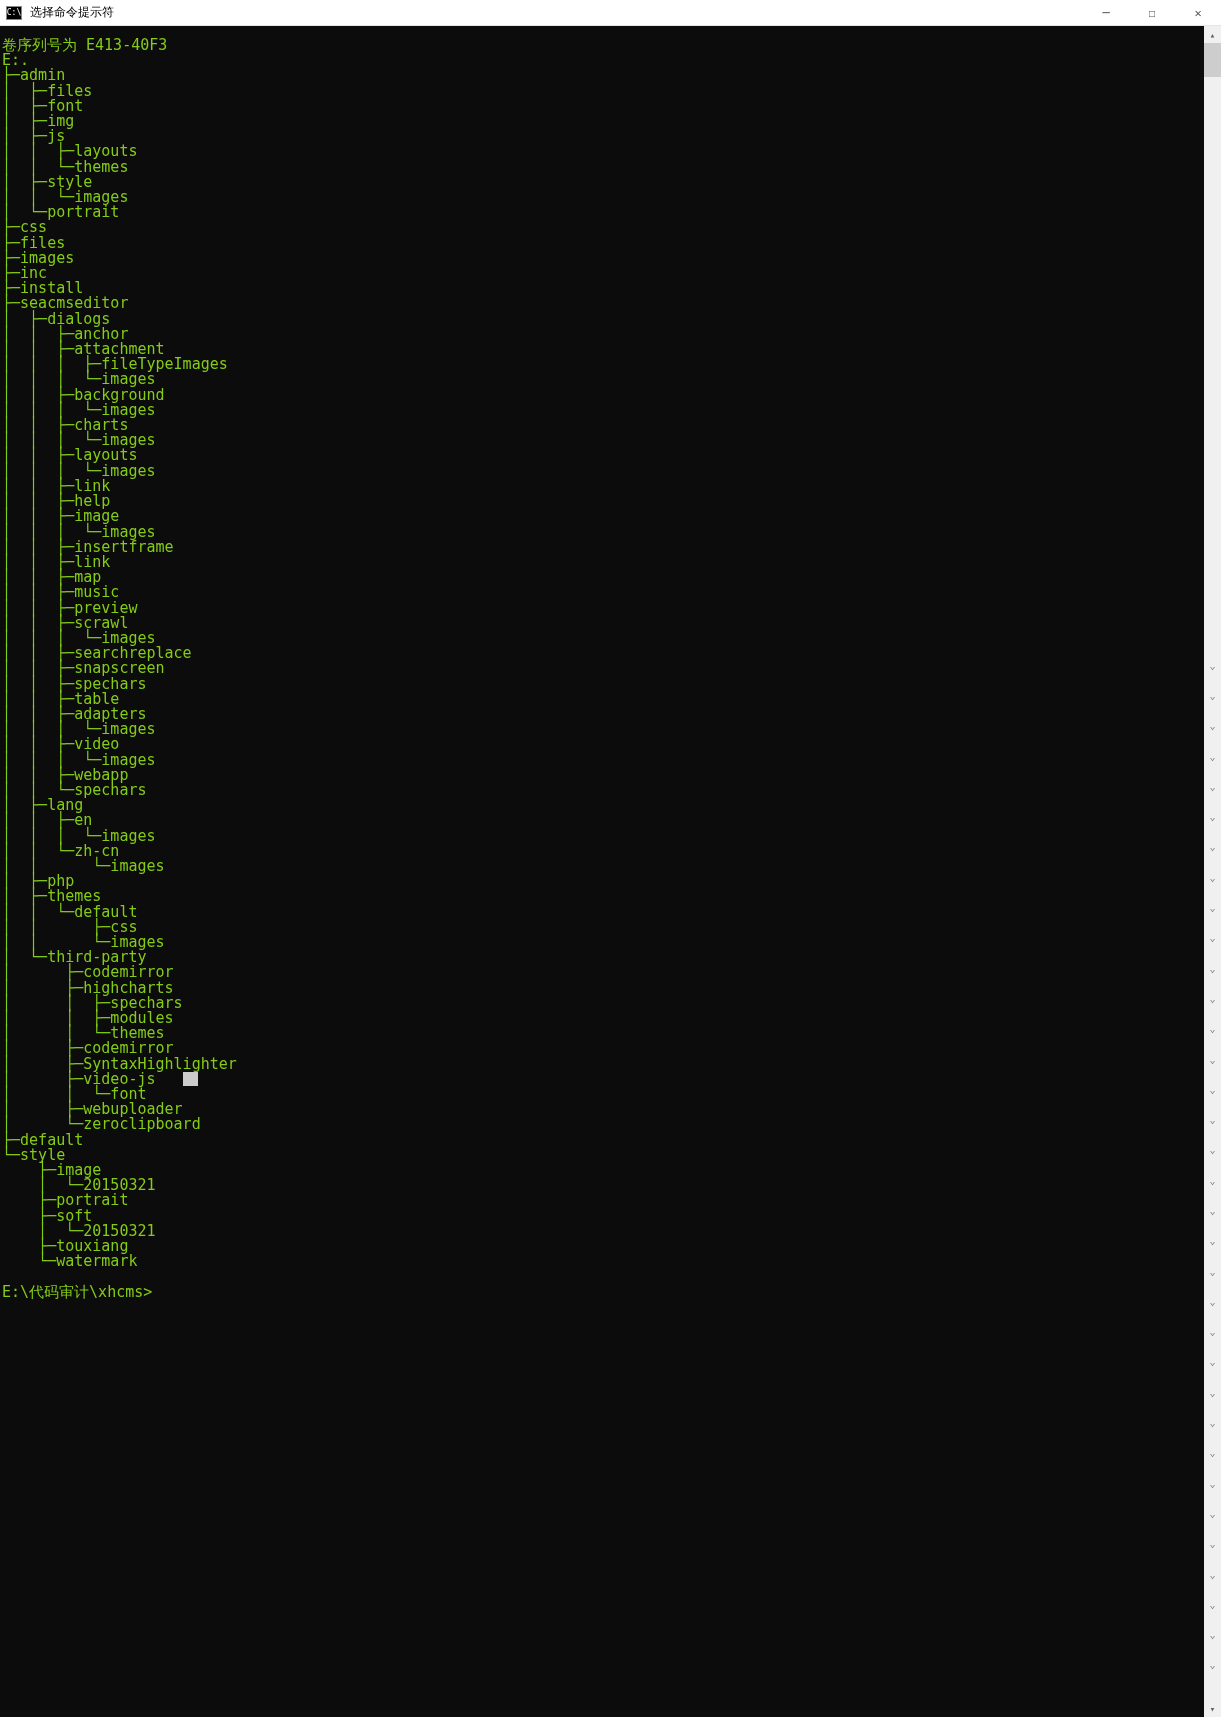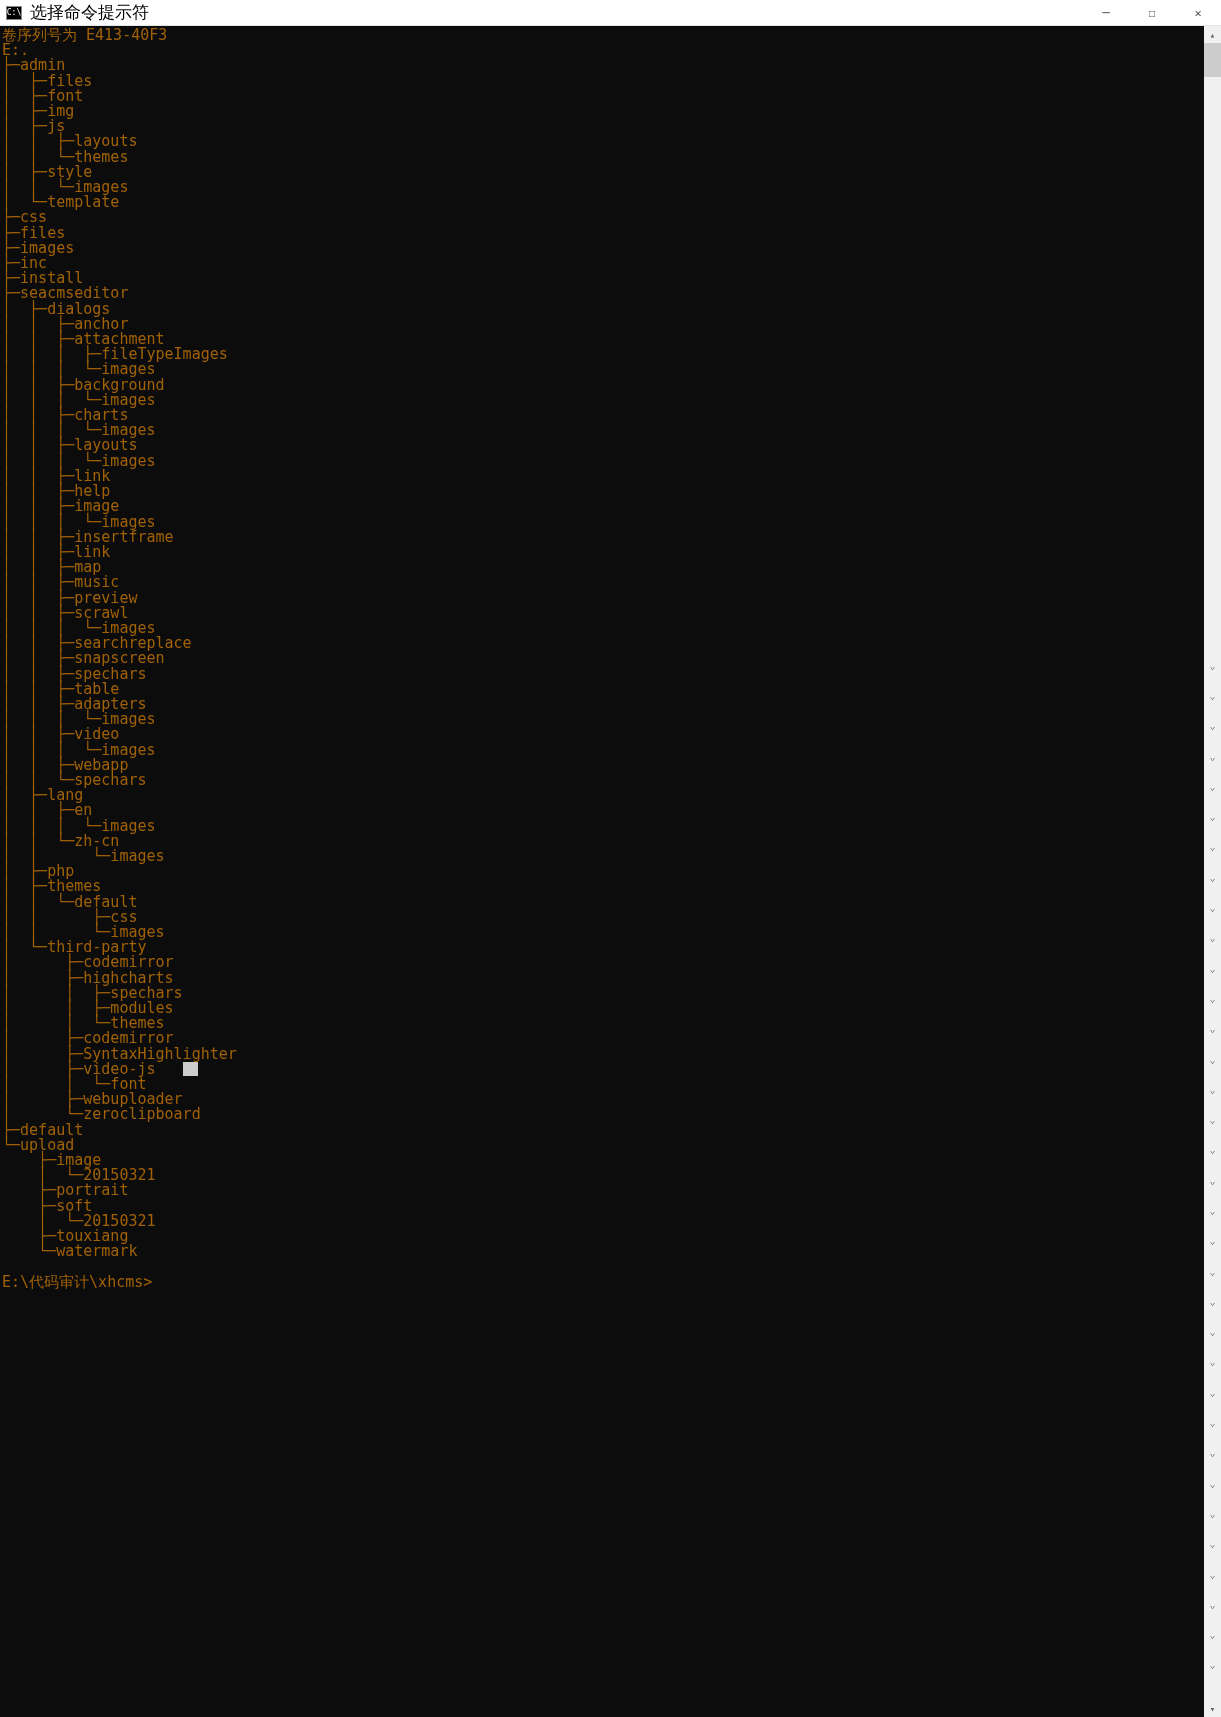--- a/index.html
+++ b/index.html
@@ -27,21 +27,21 @@
       background: #000000;
       border: 1px solid #888;
       margin-right: 8px;
       display: inline-flex;
       align-items: center;
       justify-content: center;
       font-size: 8px;
       color: #fff;
     }
     .titlebar-title {
-      font-size: 17px;
+      font-size: 12px;
       color: #000000;
       font-family: "Microsoft YaHei", sans-serif;
     }
     .window-controls {
       position: absolute;
       right: 0;
       top: 0;
       display: flex;
       height: 26px;
     }
@@ -49,25 +49,25 @@
       width: 46px;
       height: 26px;
       display: flex;
       align-items: center;
       justify-content: center;
       color: #555;
       font-size: 12px;
     }
     .terminal {
       background: #0c0c0c;
-      color: #a16207;
+      color: #84cc16;
       width: 100%;
       height: calc(100% - 26px);
       position: relative;
-      padding: 2px 0 2px 2px;
+      padding: 12px 0 2px 2px;
       white-space: pre;
       line-height: 15.2px;
       letter-spacing: 0px;
       overflow: hidden;
     }
     .scrollbar {
       position: absolute;
       right: 0;
       top: 26px;
       width: 17px;
@@ -133,21 +133,21 @@
 <span class="tree-line">E:.</span>
 <div id="tree-container"><span class="tree-line">├─admin</span>
 <span class="tree-line">│  ├─files</span>
 <span class="tree-line">│  ├─font</span>
 <span class="tree-line">│  ├─img</span>
 <span class="tree-line">│  ├─js</span>
 <span class="tree-line">│  │  ├─layouts</span>
 <span class="tree-line">│  │  └─themes</span>
 <span class="tree-line">│  ├─style</span>
 <span class="tree-line">│  │  └─images</span>
-<span class="tree-line">│  └─template</span>
+<span class="tree-line">│  └─portrait</span>
 <span class="tree-line">├─css</span>
 <span class="tree-line">├─files</span>
 <span class="tree-line">├─images</span>
 <span class="tree-line">├─inc</span>
 <span class="tree-line">├─install</span>
 <span class="tree-line">├─seacmseditor</span>
 <span class="tree-line">│  ├─dialogs</span>
 <span class="tree-line">│  │  ├─anchor</span>
 <span class="tree-line">│  │  ├─attachment</span>
 <span class="tree-line">│  │  │  ├─fileTypeImages</span>
@@ -195,21 +195,21 @@
 <span class="tree-line">│      │  ├─spechars</span>
 <span class="tree-line">│      │  ├─modules</span>
 <span class="tree-line">│      │  └─themes</span>
 <span class="tree-line">│      ├─codemirror</span>
 <span class="tree-line">│      ├─SyntaxHighlighter</span>
 <span class="tree-line">│      ├─video-js   <span class="cursor"></span></span>
 <span class="tree-line">│      │  └─font</span>
 <span class="tree-line">│      ├─webuploader</span>
 <span class="tree-line">│      └─zeroclipboard</span>
 <span class="tree-line">├─default</span>
-<span class="tree-line">└─upload</span>
+<span class="tree-line">└─style</span>
 <span class="tree-line">    ├─image</span>
 <span class="tree-line">    │  └─20150321</span>
 <span class="tree-line">    ├─portrait</span>
 <span class="tree-line">    ├─soft</span>
 <span class="tree-line">    │  └─20150321</span>
 <span class="tree-line">    ├─touxiang</span>
 <span class="tree-line">    └─watermark</span>
 </div><span class="tree-line"></span>
 <span class="tree-line">E:\代码审计\xhcms&gt;</span></div>
 

